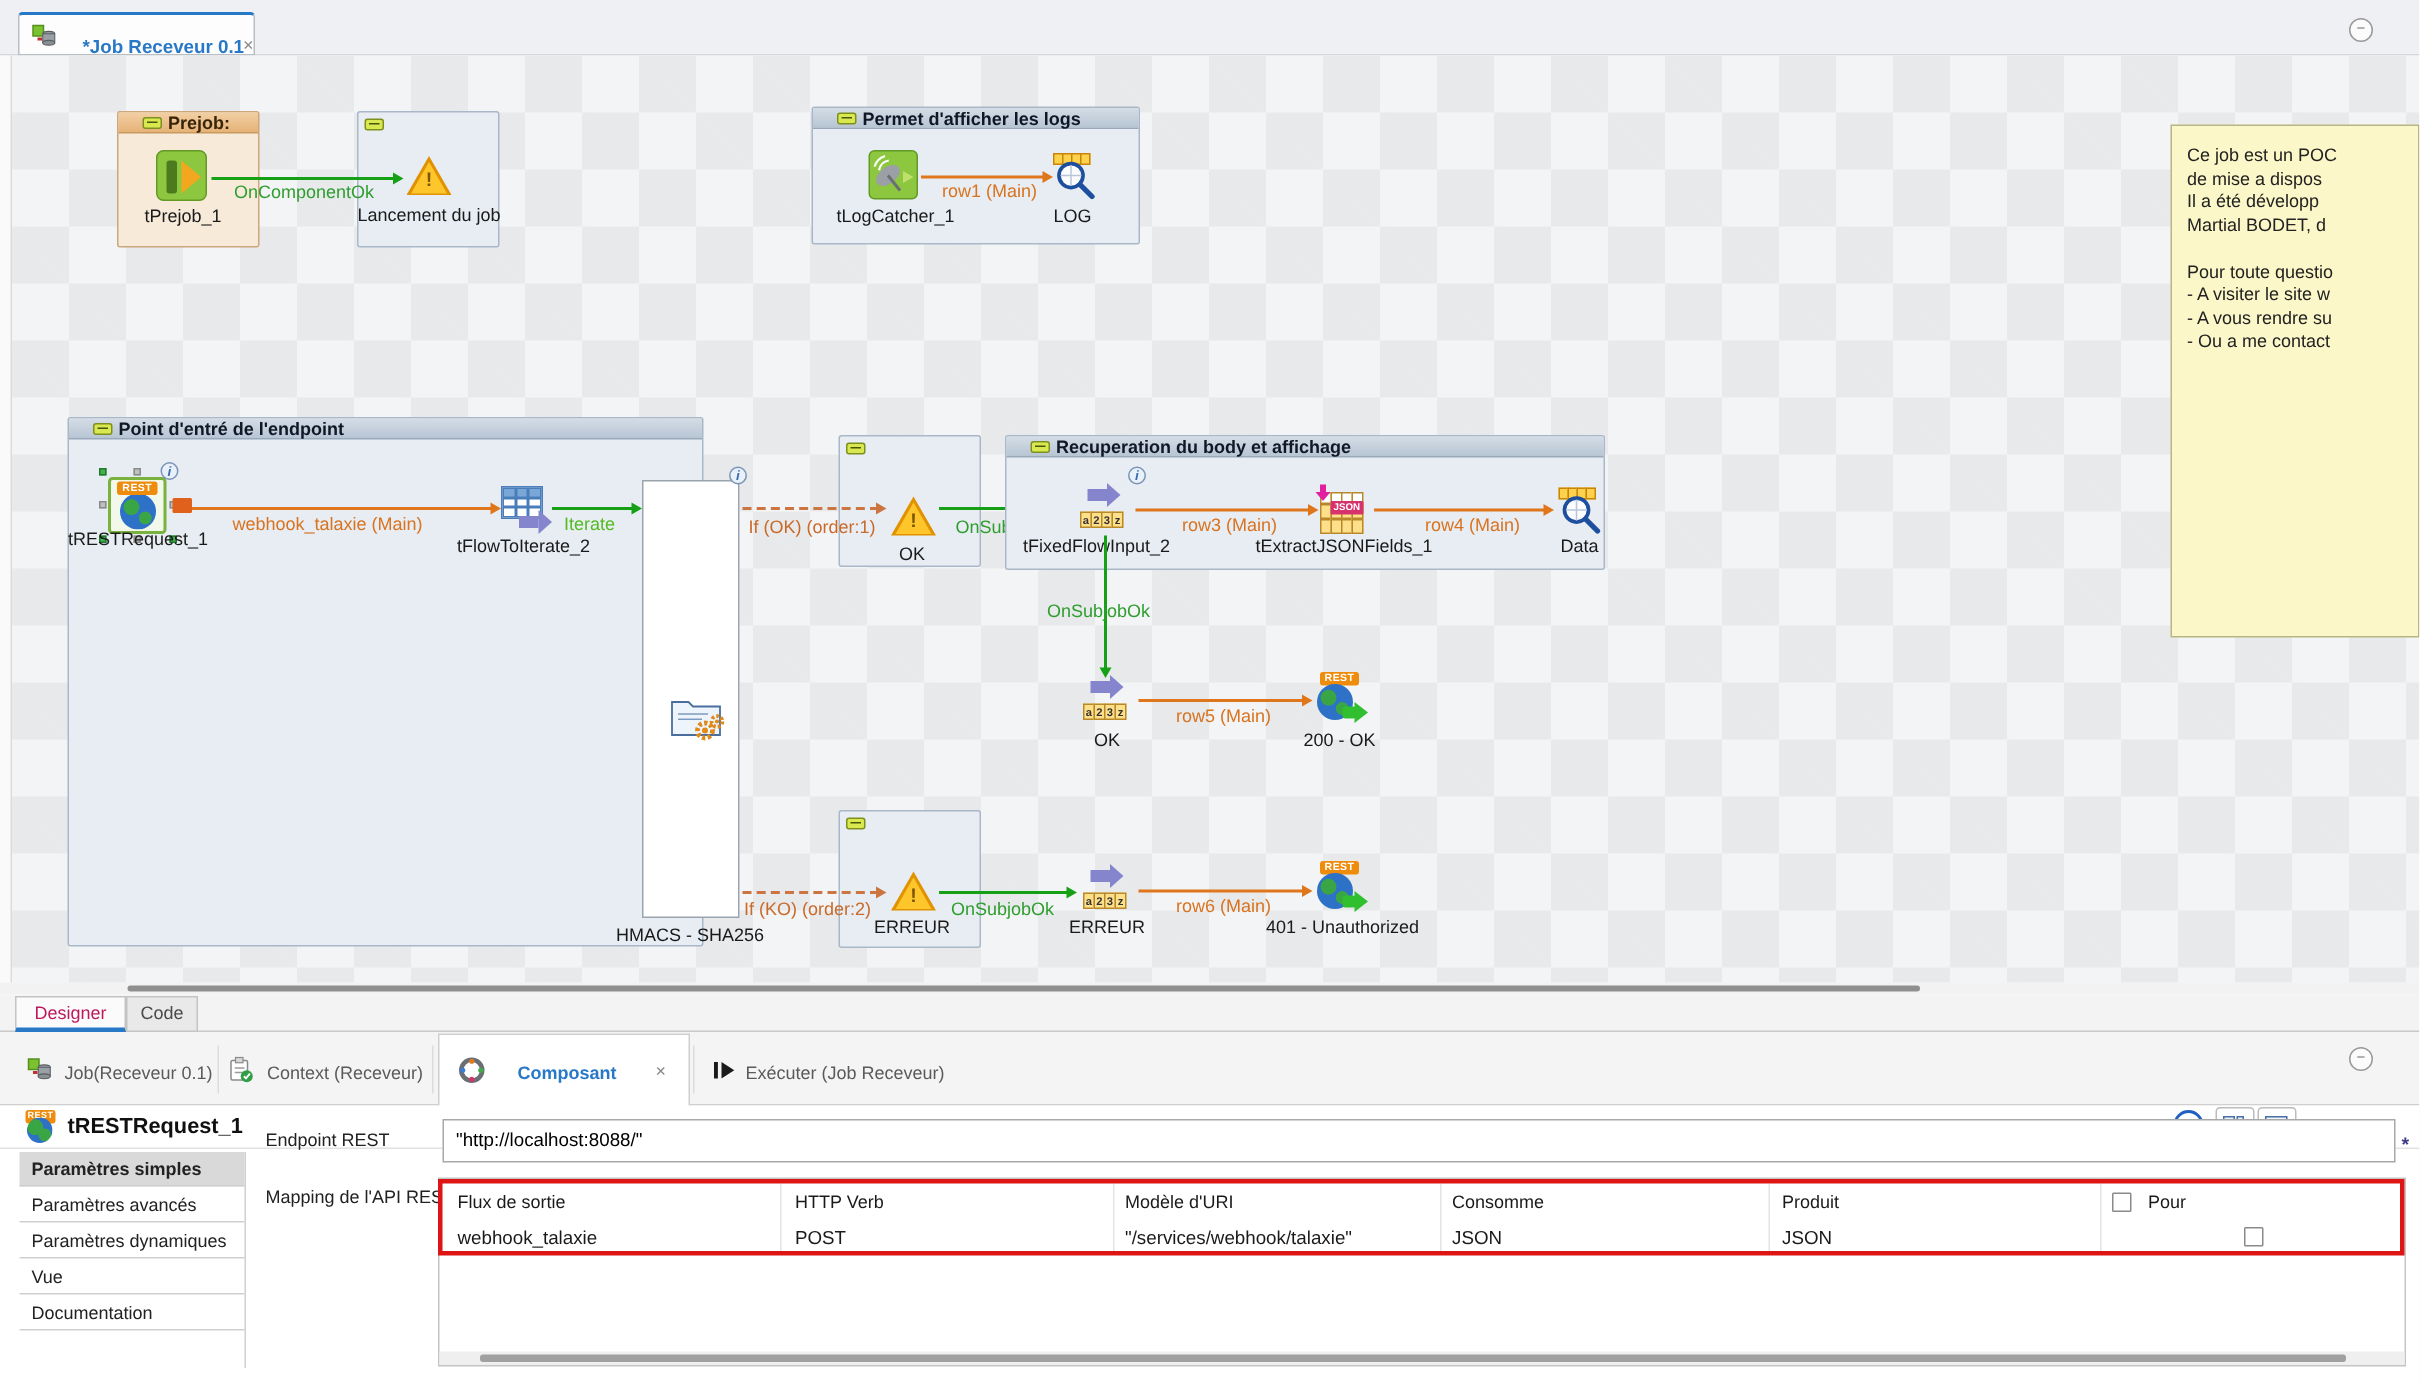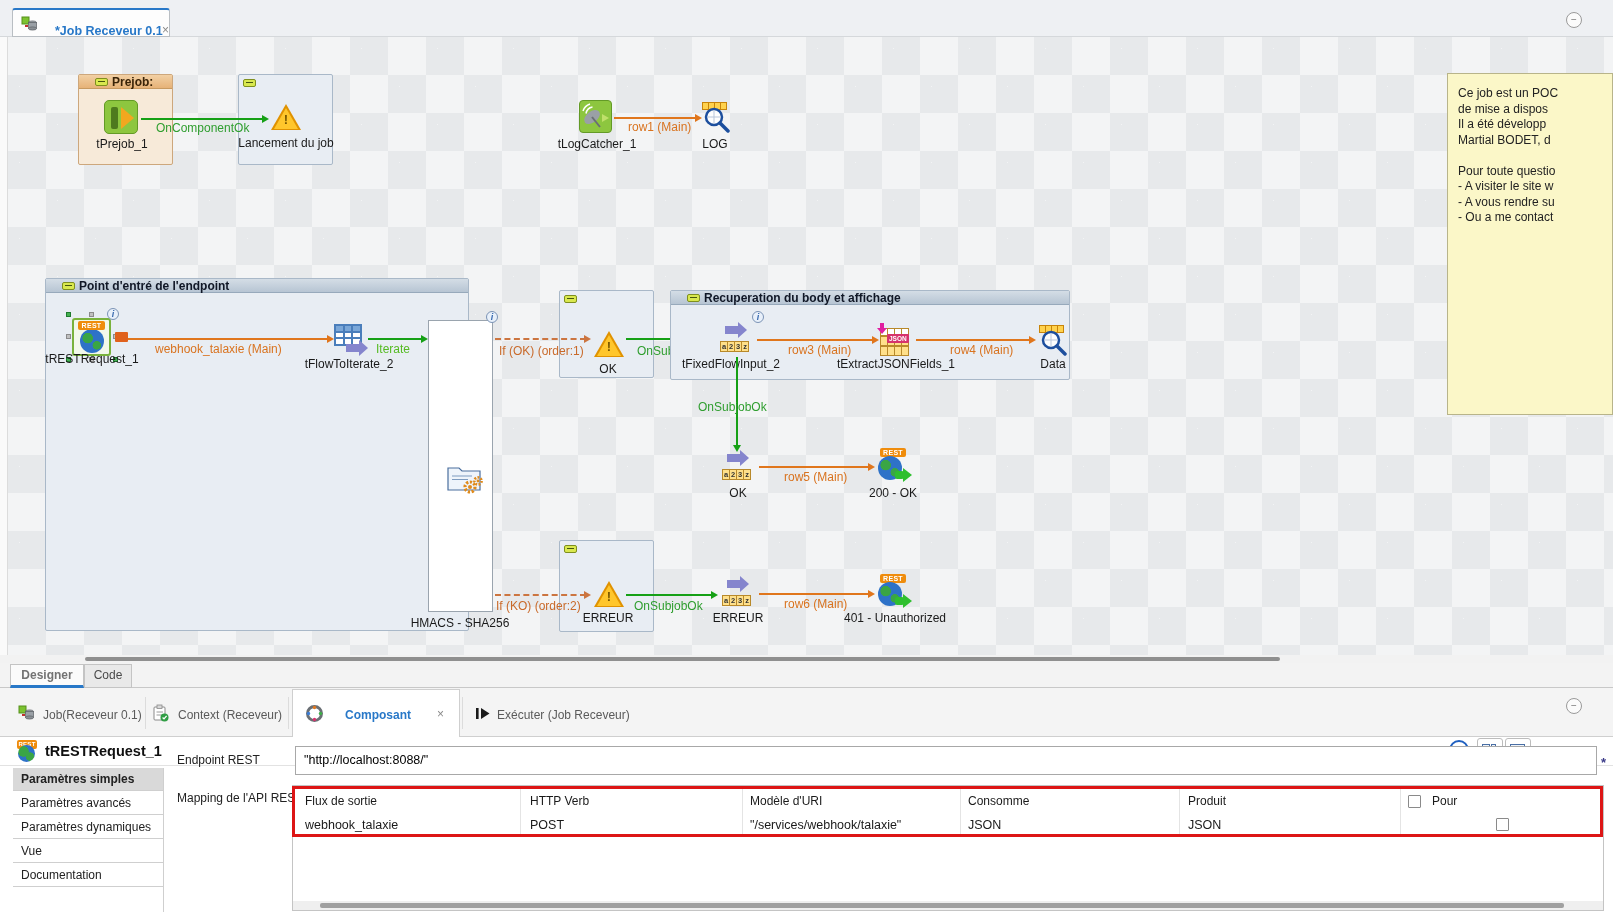--- a/index.html
+++ b/index.html
@@ -94,21 +94,21 @@
   .note { position:absolute; background:#fbf7c8; border:1px solid #b8b48a; padding:12px 0 0 10px; font-size:12px; color:#222; line-height:15.5px; overflow:hidden; }
   .note div { white-space:nowrap; height:15.5px; }
 
   
   .cv-scroll { left:0; top:655px; width:1613px; height:8px; background:#f2f2f2; }
   .cv-thumb { left:85px; top:657px; width:1195px; height:4px; background:#8f8f8f; border-radius:2px; }
 
   
   .dc-row { left:0; top:663px; width:1613px; height:25px; background:#f3f3f3; border-bottom:1px solid #c8c8c8; }
   .dc-tab { position:absolute; top:664px; height:24px; font-size:12px; text-align:center; line-height:21px; border:1px solid #c4c4c4; }
-  .dc-tab.active { background:#fbfbfb; color:#737373; font-weight:bold; border-bottom:3px solid #2878c8; }
+  .dc-tab.active { background:#fbfbfb; color:#be185d; font-weight:normal; border-bottom:3px solid #2878c8; }
   .dc-tab.idle { background:#e9e9e9; color:#4a4a4a; }
 
   
   .vt-row { left:0; top:688px; width:1613px; height:49px; background:#f4f4f4; border-bottom:1px solid #cfcfcf; }
   .vt-div { position:absolute; top:697px; width:1px; height:32px; background:#dcdcdc; }
   .vt-lbl { position:absolute; top:708px; font-size:12px; color:#5a5a5a; white-space:nowrap; }
   .vt-active { left:292px; top:689px; width:168px; height:49px; background:#fff; border:1px solid #cfcfcf; border-bottom:none; }
   .vt-lbl.sel { color:#2878c8; font-weight:bold; }
   .vt-close { position:absolute; top:707px; font-size:12px; color:#8a8a8a; }
 
@@ -178,20 +178,26 @@
     <i class="t1"></i>
       <i class="t2"></i>
       <span class="mk">!</span>
   </div>
   <div class="comp-label" style="left:286px;top:136px">Lancement du job</div>
 
   <div class="hline green" style="left:141px;top:118px;width:124px"></div>
   <div class="ah-r green" style="left:262px;top:115px"></div>
   <div class="trig-lbl" style="left:156px;top:121px">OnComponentOk</div>
 
+  <div class="grp" style="left:541px;top:71px;width:219px;height:92px">
+    <div class="grp-hd">
+      <span class="toggle"></span>
+      <span>Permet d'afficher les logs</span>
+    </div>
+  </div>
   <div class="ic-green" style="left:579px;top:100px;width:33px;height:33px">
     <svg width="31" height="31" viewBox="0 0 31 31">
       <ellipse cx="12" cy="16" rx="9" ry="5.5" fill="#9aa0a6" transform="rotate(-38 12 16)"></ellipse>
       <line x1="12" y1="16" x2="20" y2="26" stroke="#6a6f74" stroke-width="2"></line>
       <path d="M3 10 A11 11 0 0 1 10 3" stroke="#fff" fill="none" stroke-width="1.5"></path>
       <path d="M6 12.5 A8 8 0 0 1 12.5 6" stroke="#fff" fill="none" stroke-width="1.5"></path>
       <path d="M22 13 l7 4 -7 4 z" fill="#bfe06a"></path>
     </svg>
   </div>
   <div class="comp-label" style="left:597px;top:137px">tLogCatcher_1</div>
@@ -208,21 +214,21 @@
       <line x1="6" y1="13" x2="20" y2="13" stroke="#b9c6da" stroke-width="1"></line>
       <line x1="19" y1="19" x2="27" y2="27" stroke="#1d4f9e" stroke-width="3.5" stroke-linecap="round"></line>
     </svg>
   </div>
   <div class="comp-label" style="left:715px;top:137px">LOG</div>
 
   <div class="hline orange" style="left:614px;top:117px;width:84px"></div>
   <div class="ah-r orange" style="left:695px;top:114px"></div>
   <div class="flow-lbl" style="left:628px;top:120px">row1 (Main)</div>
 
-  <div class="note" style="left:1447px;top:73px;width:166px;height:342px">
+  <div class="note" style="left:1447px;top:83px;width:166px;height:342px">
     <div>Ce job est un POC</div>
     <div>de mise a dispos</div>
     <div>Il a été développ</div>
     <div>Martial BODET, d</div>
     <div></div>
     <div>Pour toute questio</div>
     <div>- A visiter le site w</div>
     <div>- A vous rendre su</div>
     <div>- Ou a me contact</div>
   </div>

